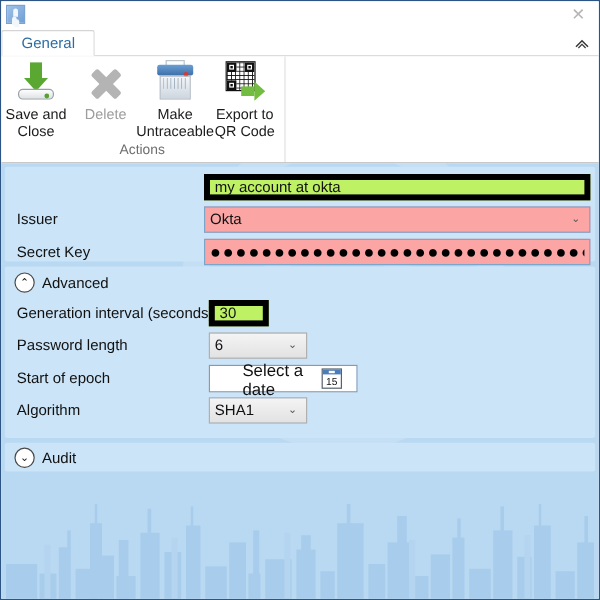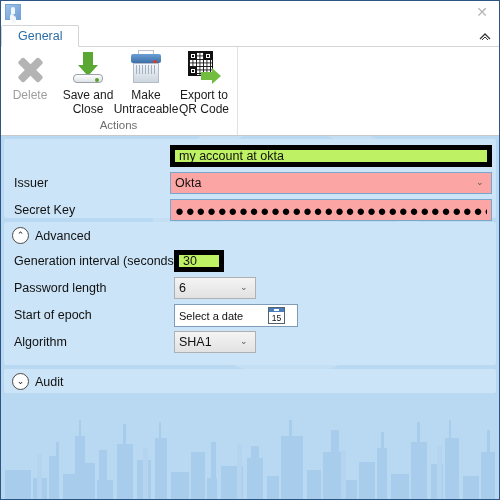--- a/index.html
+++ b/index.html
@@ -339,21 +339,21 @@
   
   #datepicker {
     position:absolute;
     box-sizing:border-box;
     height:23px;
     border:1px solid #7f9db9;
     background:#ffffff;
     display:flex; align-items:center;
   }
   #datepicker .dpt {
-    flex:1; font-size:11px; color:#111; padding-left:4px;
+    flex:1; font-size:14px; color:#111; padding-left:4px;margin-left:23px;
   }
   #cal-icon {
     width:17px; height:17px; margin-right:12px;
     border:1px solid #55626e; box-sizing:border-box;
     background:#ffffff; position:relative;
     font-size:8.5px; line-height:11px; text-align:center; color:#111;
     padding-top:5px;
   }
   #cal-icon .calbar {
     position:absolute; left:0; top:0; right:0; height:4px;
@@ -381,36 +381,36 @@
         <path d="M1 7 L6 2 L11 7" stroke="#3a3a3a" stroke-width="1.3" fill="none"></path>
         <path d="M3 8 L6 5 L9 8" stroke="#3a3a3a" stroke-width="1" fill="none"></path>
       </svg>
     </div>
   </div>
 
   <div id="ribbon">
     <div id="ribbon-group">
       <div id="ribbon-buttons">
 
+        <div class="rbtn">
+          <div class="ricon ic-save">
+            <div class="arrow"></div>
+              <div class="bar"></div>
+          </div>
+          <div>Save and</div>
+          <div>Close</div>
+        </div>
+
         <div class="rbtn disabled">
           <div class="ricon ic-del">
             <div class="x1"></div>
               <div class="x2"></div>
           </div>
           <div>Delete</div>
           <div></div>
-        </div>
-
-        <div class="rbtn">
-          <div class="ricon ic-save">
-            <div class="arrow"></div>
-              <div class="bar"></div>
-          </div>
-          <div>Save and</div>
-          <div>Close</div>
         </div>
 
         <div class="rbtn">
           <div class="ricon ic-shred">
             <div class="paper"></div>
             <div class="top">
                 <div class="dot"></div>
               </div>
             <div class="body"></div>
             <div class="strips"></div>

